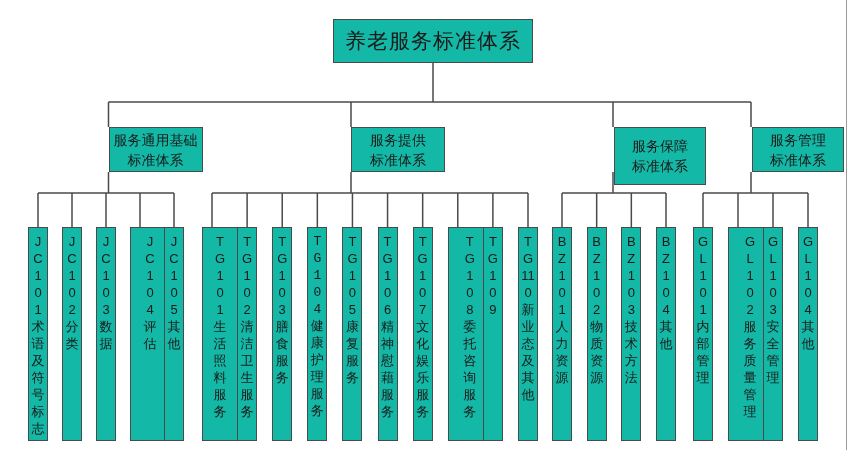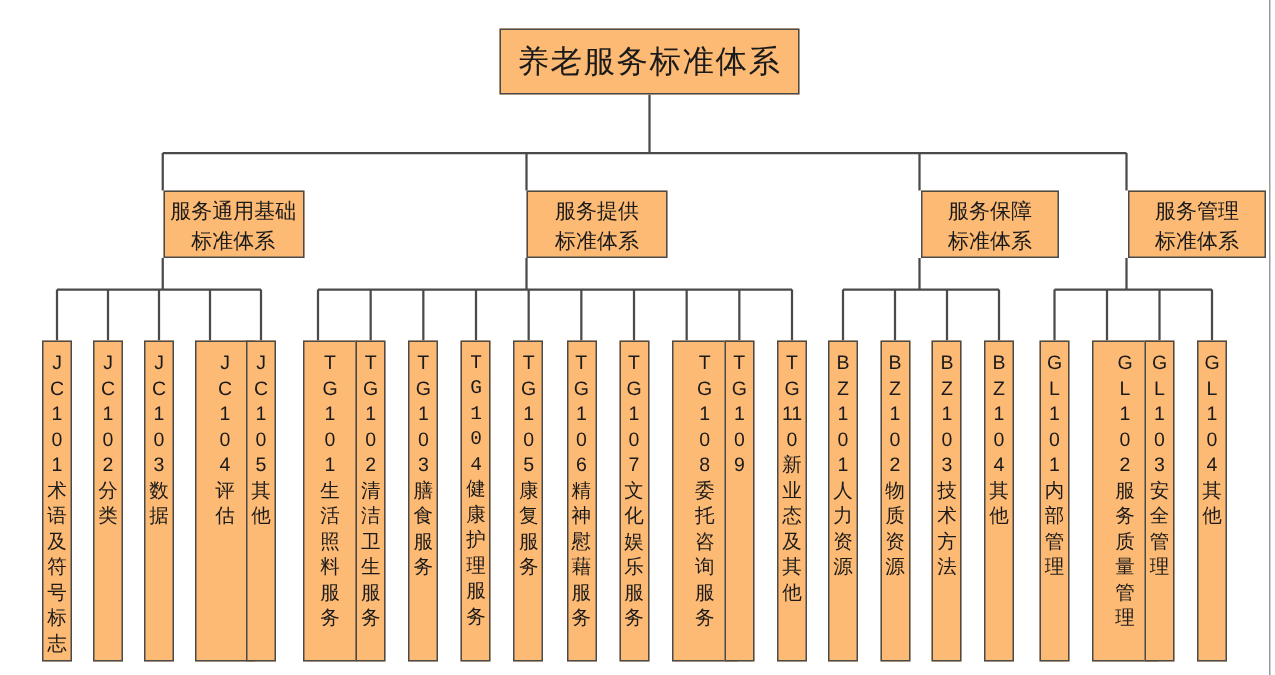--- a/index.html
+++ b/index.html
@@ -19,21 +19,21 @@
   #connectors {
     position: absolute;
     left: 0;
     top: 0;
     width: 850px;
     height: 450px;
   }
   .box {
     position: absolute;
     box-sizing: border-box;
-    background: #fdba74;
+    background: #14b8a6;
     border: 1.5px solid #4a4a4a;
     display: flex;
     flex-direction: column;
     align-items: center;
     justify-content: center;
     text-align: center;
   }
   .root-box {
     left: 333px;
     top: 19px;
@@ -180,21 +180,21 @@
         <span class="vtext">TG108</span>
         <span class="vtext">委托咨询服务</span>
       </div>
       <div class="box leaf-box" style="left: 482.889px; top: 227px; width: 20px; height: 214px;">
         <span class="vtext">TG109</span>
       </div>
       <div class="box leaf-box" style="left: 518px; top: 227px; width: 20px; height: 214px;">
         <span class="vtext">TG110</span>
         <span class="vtext">新业态及其他</span>
       </div>
-      <div class="box l2-box" style="left: 567px; top: 127px; width: 92px; height: 45px;">
+      <div class="box l2-box" style="left: 567px; top: 127px; width: 92px; height: 58px;">
         <div>服务保障</div>
         <div>标准体系</div>
       </div>
       <div class="box leaf-box" style="left: 552px; top: 227px; width: 20px; height: 214px;">
         <span class="vtext">BZ101</span>
         <span class="vtext">人力资源</span>
       </div>
       <div class="box leaf-box" style="left: 586.667px; top: 227px; width: 20px; height: 214px;">
         <span class="vtext">BZ102</span>
         <span class="vtext">物质资源</span>

